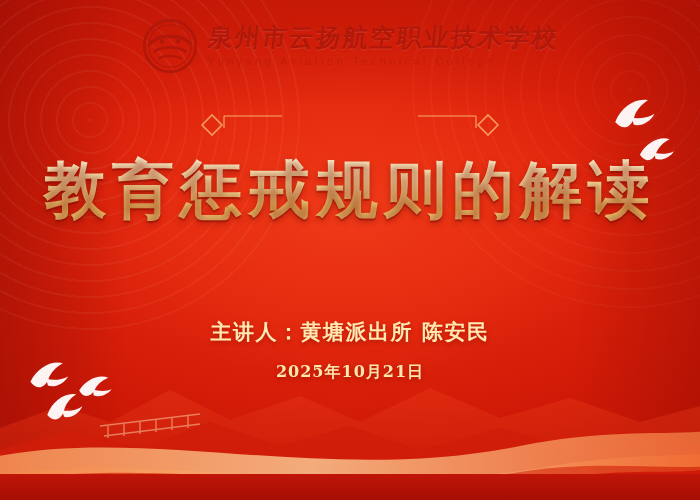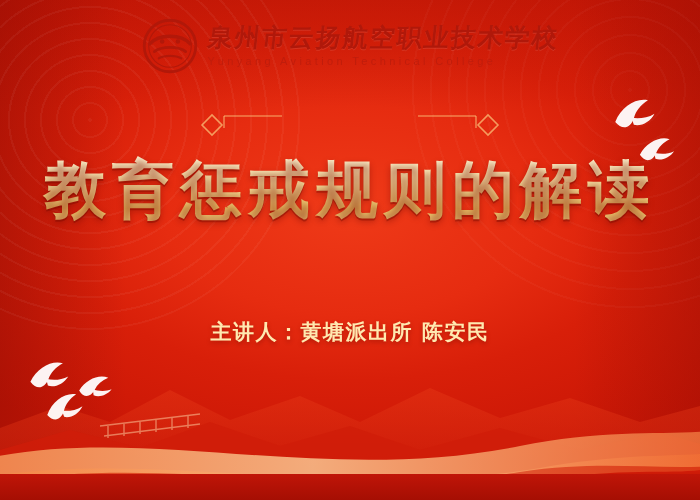--- a/index.html
+++ b/index.html
@@ -230,20 +230,21 @@
   <svg class="bracket right" viewBox="0 0 84 34">
     <path d="M2 17 L12 7 L22 17 L12 27 Z" fill="none" stroke="#ffd98a" stroke-width="1.6" opacity="0.75"></path>
     <path d="M24 8 L82 8" stroke="#ffd98a" stroke-width="1.6" opacity="0.6"></path>
     <path d="M24 8 L24 20" stroke="#ffd98a" stroke-width="1.6" opacity="0.6"></path>
   </svg>
 
   <div class="title-shadow">教育惩戒规则的解读</div>
   <div class="title">教育惩戒规则的解读</div>
 
   <div class="presenter">主讲人：黄塘派出所 陈安民</div>
+  <div class="date">2025年10月21日</div>
 
   <svg class="landscape" viewBox="0 0 700 190" preserveAspectRatio="none">
     <defs>
       <linearGradient id="mtn1" x1="0" y1="0" x2="0" y2="1">
         <stop offset="0%" stop-color="#e83c18" stop-opacity="0.75"></stop>
         <stop offset="100%" stop-color="#c81708" stop-opacity="0.9"></stop>
       </linearGradient>
       <linearGradient id="rib1" x1="0" y1="0" x2="1" y2="0">
         <stop offset="0%" stop-color="#ffb36b" stop-opacity="0.85"></stop>
         <stop offset="45%" stop-color="#ffd9a0" stop-opacity="0.95"></stop>

